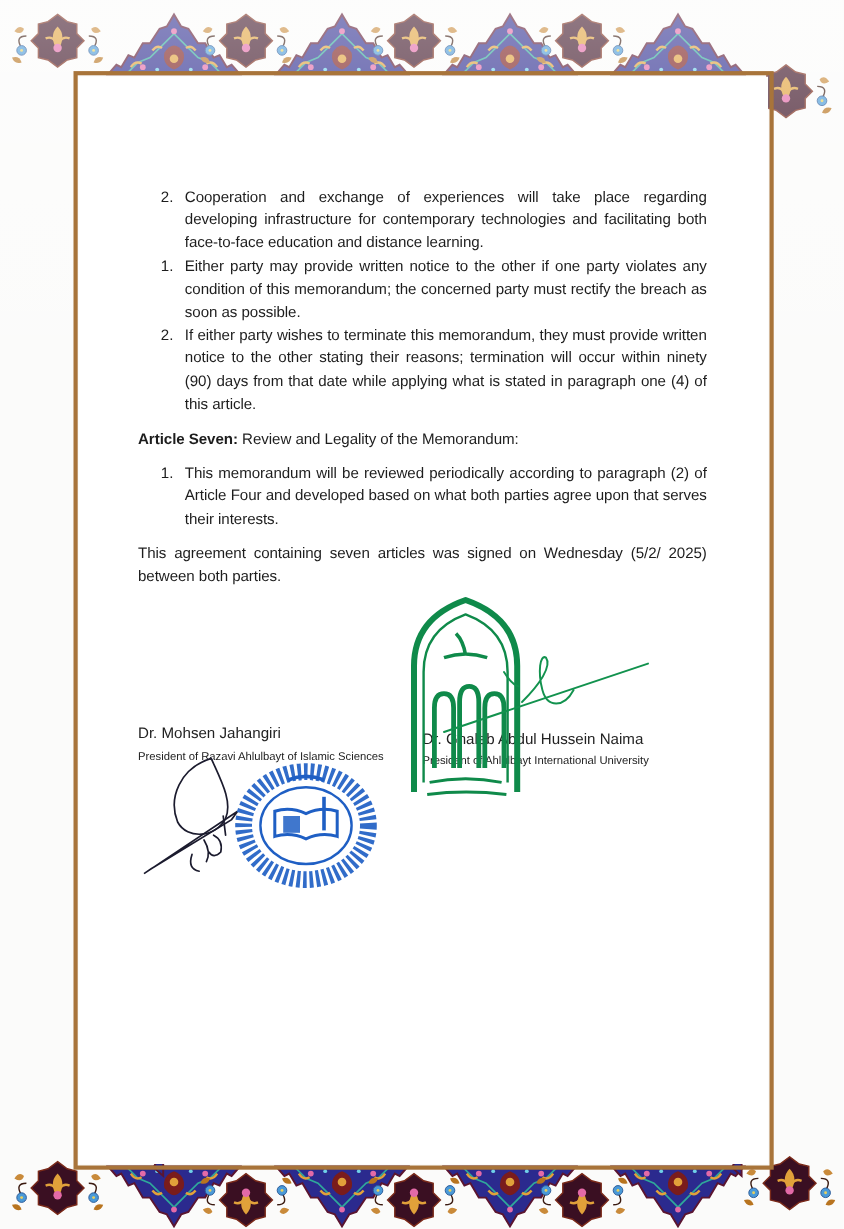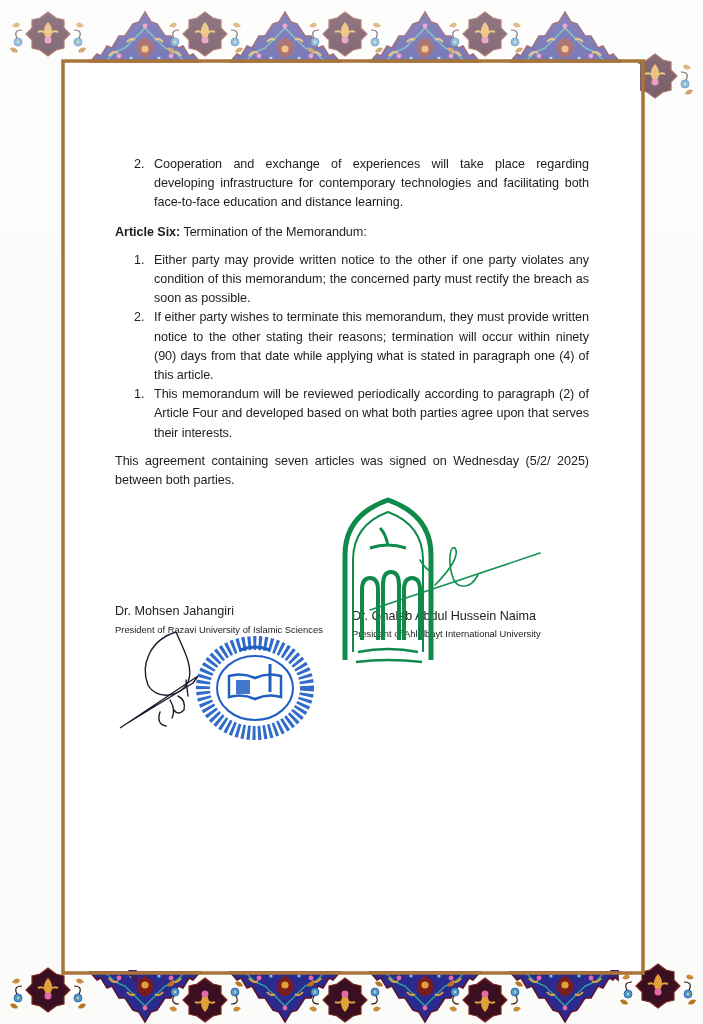--- a/index.html
+++ b/index.html
@@ -124,42 +124,42 @@
 </svg>
 
 <div class="page"></div>
 
 <div class="content">
   <div class="item">
     <span class="num">2.</span>
     <span>Cooperation and exchange of experiences will take place regarding developing infrastructure for contemporary technologies and facilitating both face-to-face education and distance learning.</span>
   </div>
 
-  <div class="heading">
-    <b>Article Six:</b><span> Termination of the Memorandum:</span>
-  </div>
   <div class="item">
     <span class="num">1.</span>
     <span>Either party may provide written notice to the other if one party violates any condition of this memorandum; the concerned party must rectify the breach as soon as possible.</span>
   </div>
   <div class="item">
     <span class="num">2.</span>
     <span>If either party wishes to terminate this memorandum, they must provide written notice to the other stating their reasons; termination will occur within ninety (90) days from that date while applying what is stated in paragraph one (4) of this article.</span>
   </div>
 
+  <div class="heading">
+    <b>Article Seven:</b><span> Review and Legality of the Memorandum:</span>
+  </div>
   <div class="item">
     <span class="num">1.</span>
     <span>This memorandum will be reviewed periodically according to paragraph (2) of Article Four and developed based on what both parties agree upon that serves their interests.</span>
   </div>
 
   <div class="closing">This agreement containing seven articles was signed on Wednesday (5/2/ 2025) between both parties.</div>
 </div>
 
 <div class="sig-name" style="left:115px; top:604px;">Dr. Mohsen Jahangiri</div>
-<div class="sig-title" style="left:115px; top:624px;">President of Razavi University of Islamic Sciences</div>
+<div class="sig-title" style="left:115px; top:624px;">President of Razavi Ahlulbayt of Islamic Sciences</div>
 
 <div class="sig-name" style="left:352px; top:609px;">Dr. Ghaleb Abdul Hussein Naima</div>
 <div class="sig-title" style="left:352px; top:628px;">President of Ahlulbayt International University</div>
 
 <svg class="overlay" viewBox="0 0 703 1024" xmlns="http://www.w3.org/2000/svg">
 
   <g fill="none" stroke="#1b1b2e" stroke-width="1.4" stroke-linecap="round">
     <path d="M176 632 C150 640 140 665 148 685 C156 700 180 698 188 682 C194 668 184 650 176 632"></path>
     <path d="M186 680 L188 696"></path>
     <path d="M120 728 L198 676 L193 683 L126 724 Z"></path>

